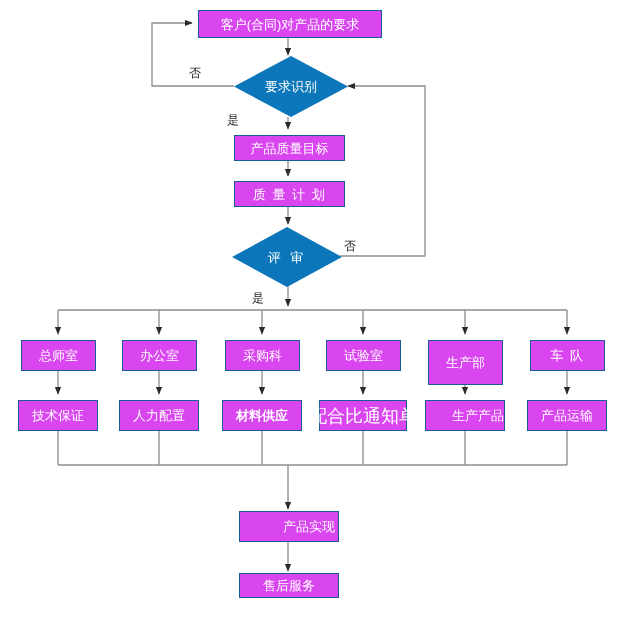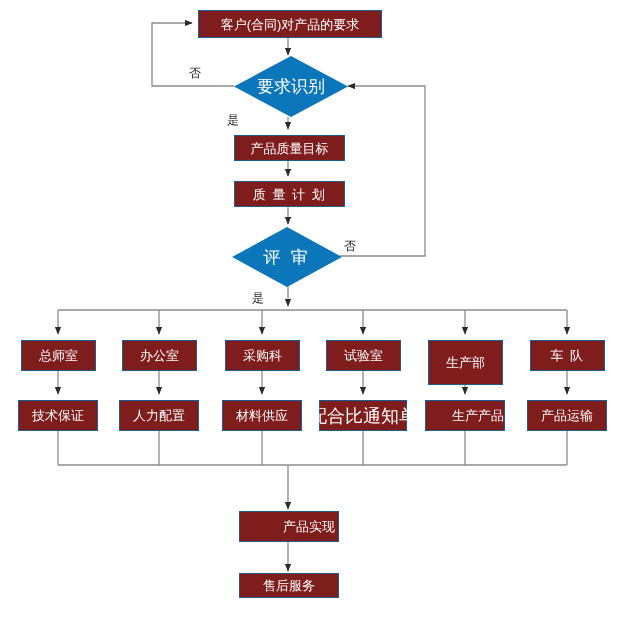--- a/index.html
+++ b/index.html
@@ -32,41 +32,41 @@
     align-items: center;
     justify-content: center;
     color: #ffffff;
     font-size: 13px;
     line-height: 1;
     white-space: nowrap;
     text-align: center;
     user-select: none;
   }
   .node.box {
-    background: #7f1d1d;
+    background: #d946ef;
     border: 1px solid #1a5c96;
   }
   .node.diamond {
     background: transparent;
     border: none;
   }
   .diamond-shape {
     position: absolute;
     left: 0;
     top: 0;
     width: 100%;
     height: 100%;
     background: #0c76bb;
     clip-path: polygon(50% 0%, 100% 50%, 50% 100%, 0% 50%);
   }
   .diamond-label {
     position: relative;
     z-index: 2;
     color: #ffffff;
-    font-size: 17px;
+    font-size: 13px;
   }
   .sp1 { letter-spacing: 1.5px; }
   .sp3 { letter-spacing: 3px; }
   .edge-label {
     position: absolute;
     color: #1a1a1a;
     font-size: 12px;
     line-height: 1;
     white-space: nowrap;
     user-select: none;
@@ -172,21 +172,21 @@
   <div class="node box sp1" style="left:530px; top:340px; width:75px; height:31px;">
     <span>车  队</span>
   </div>
 
   <div class="node box" style="left:18px; top:400px; width:80px; height:31px;">
     <span>技术保证</span>
   </div>
   <div class="node box" style="left:119px; top:400px; width:80px; height:31px;">
     <span>人力配置</span>
   </div>
-  <div class="node box" style="left:222px; top:400px; width:80px; height:31px;">
+  <div class="node box" style="left:222px; top:400px; width:80px; height:31px;font-weight:bold;">
     <span>材料供应</span>
   </div>
   <div class="node box small-node" style="left:319px; top:400px; width:88px; height:31px;">
     <span>配合比通知单</span>
   </div>
   <div class="node box" style="left:425px; top:400px; width:80px; height:31px;justify-content:flex-end;">
     <span>生产产品</span>
   </div>
   <div class="node box" style="left:527px; top:400px; width:80px; height:31px;">
     <span>产品运输</span>

